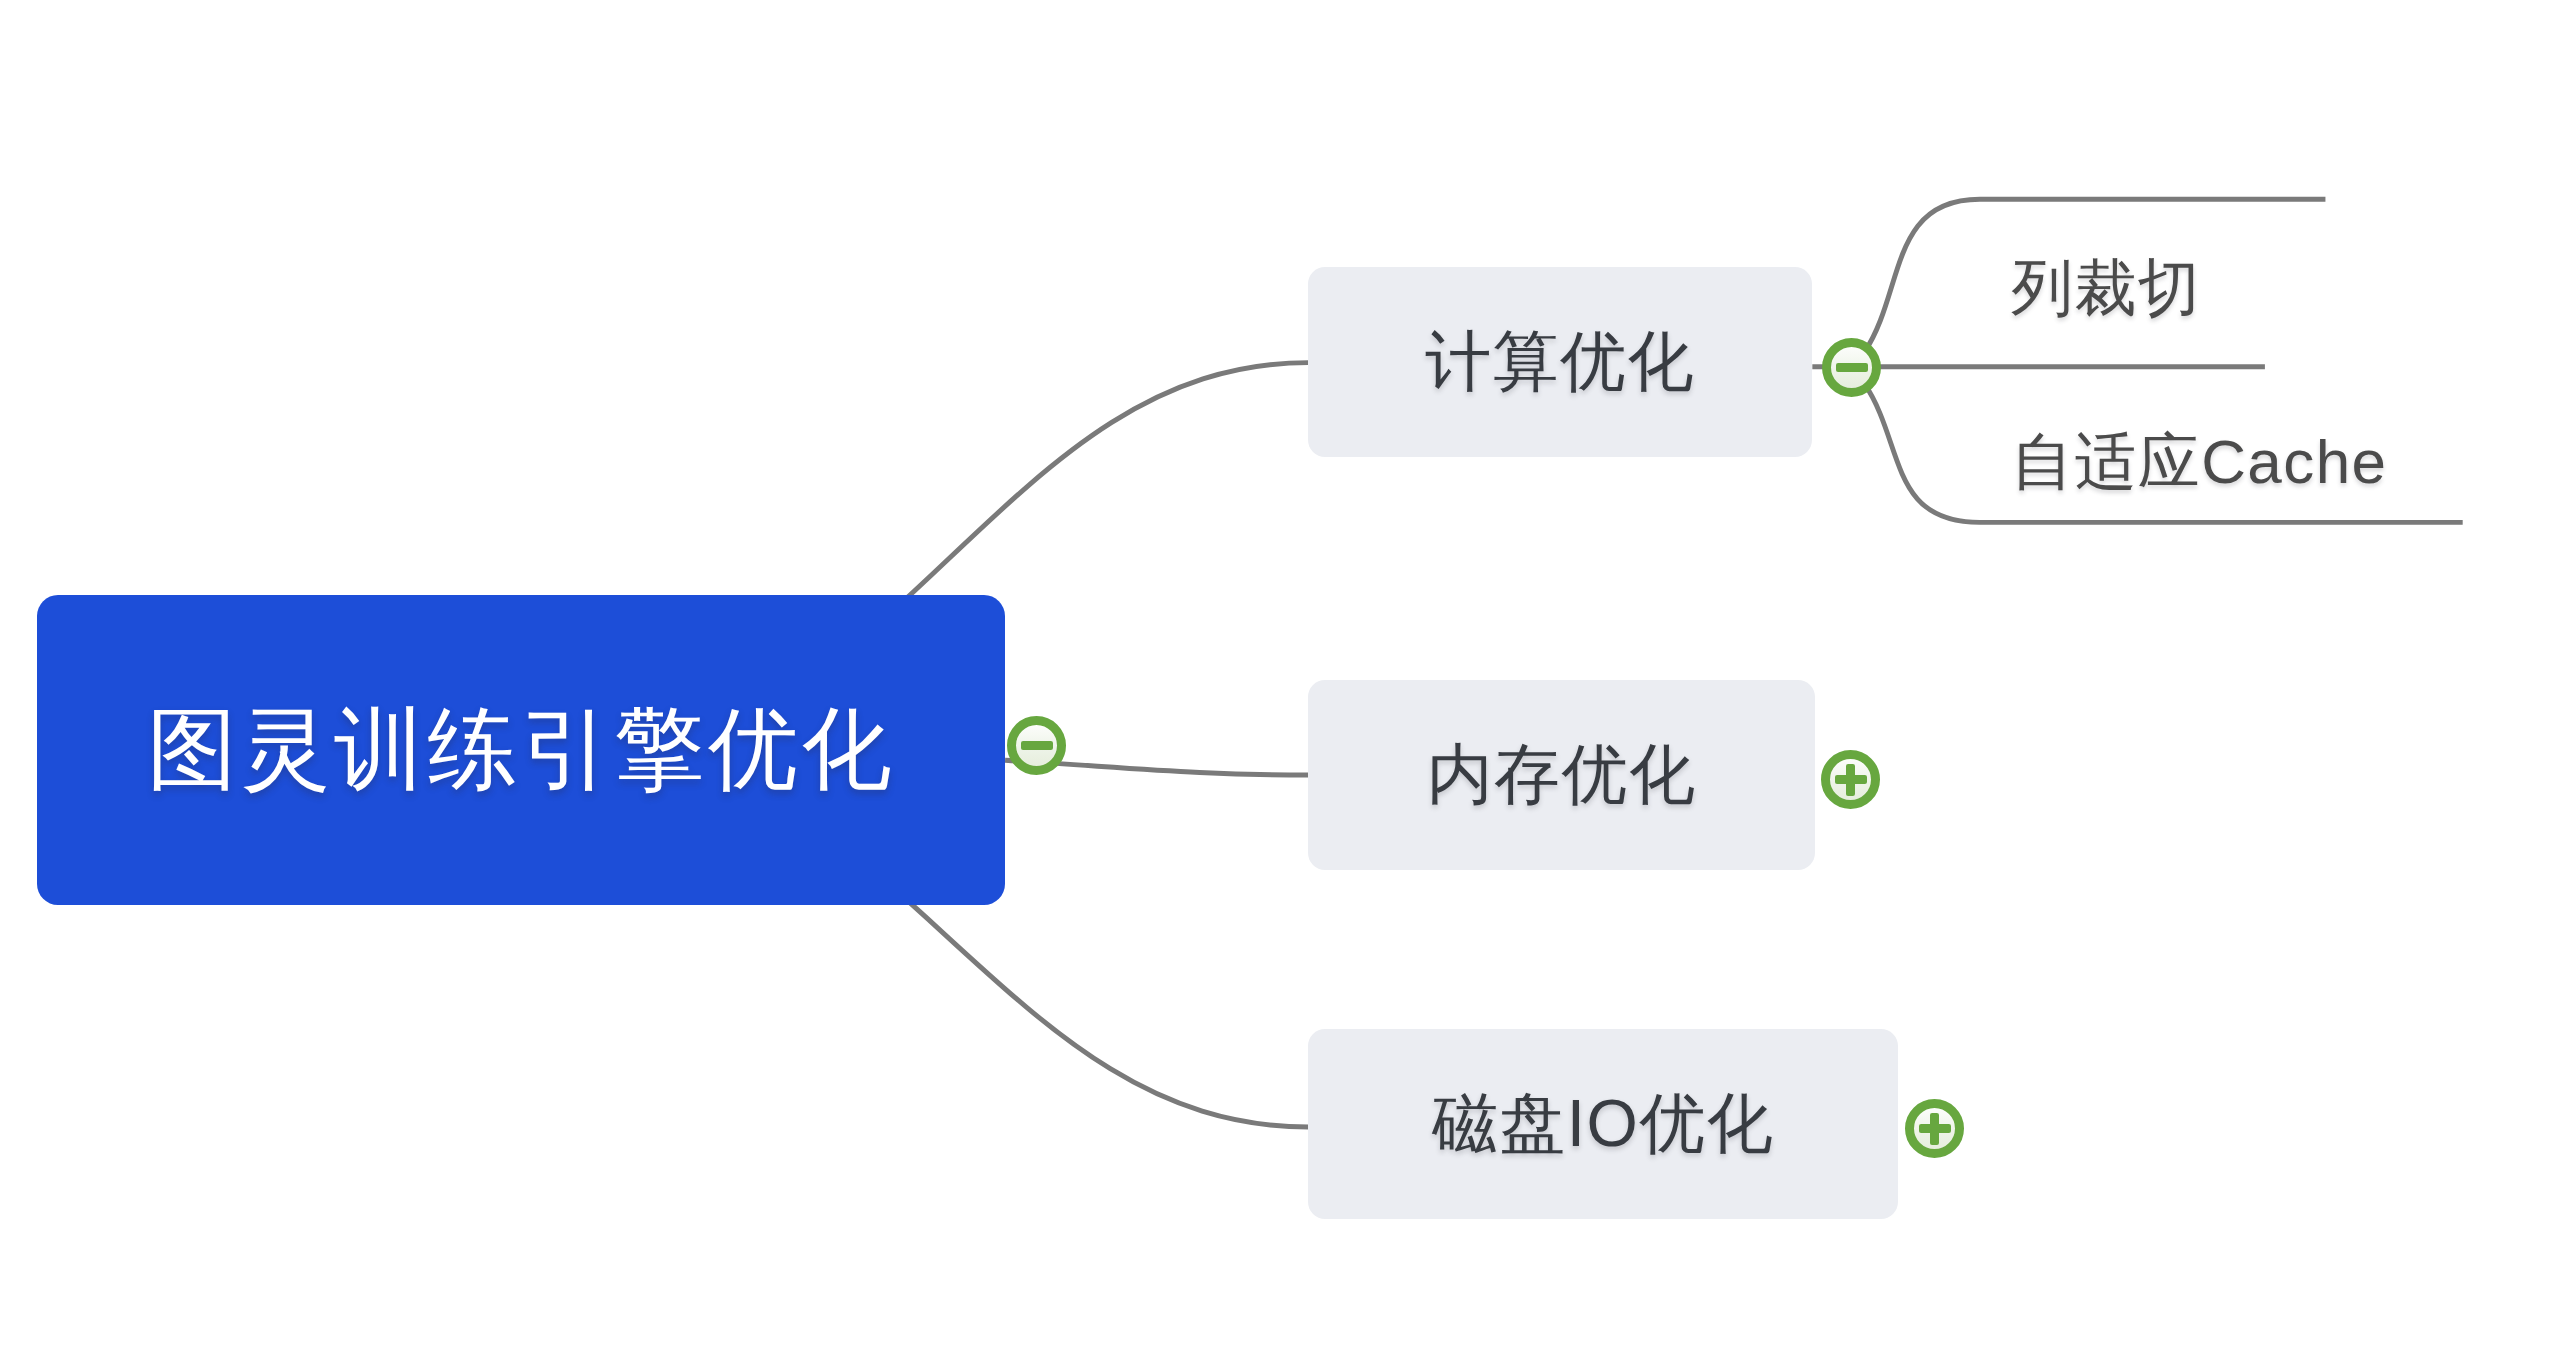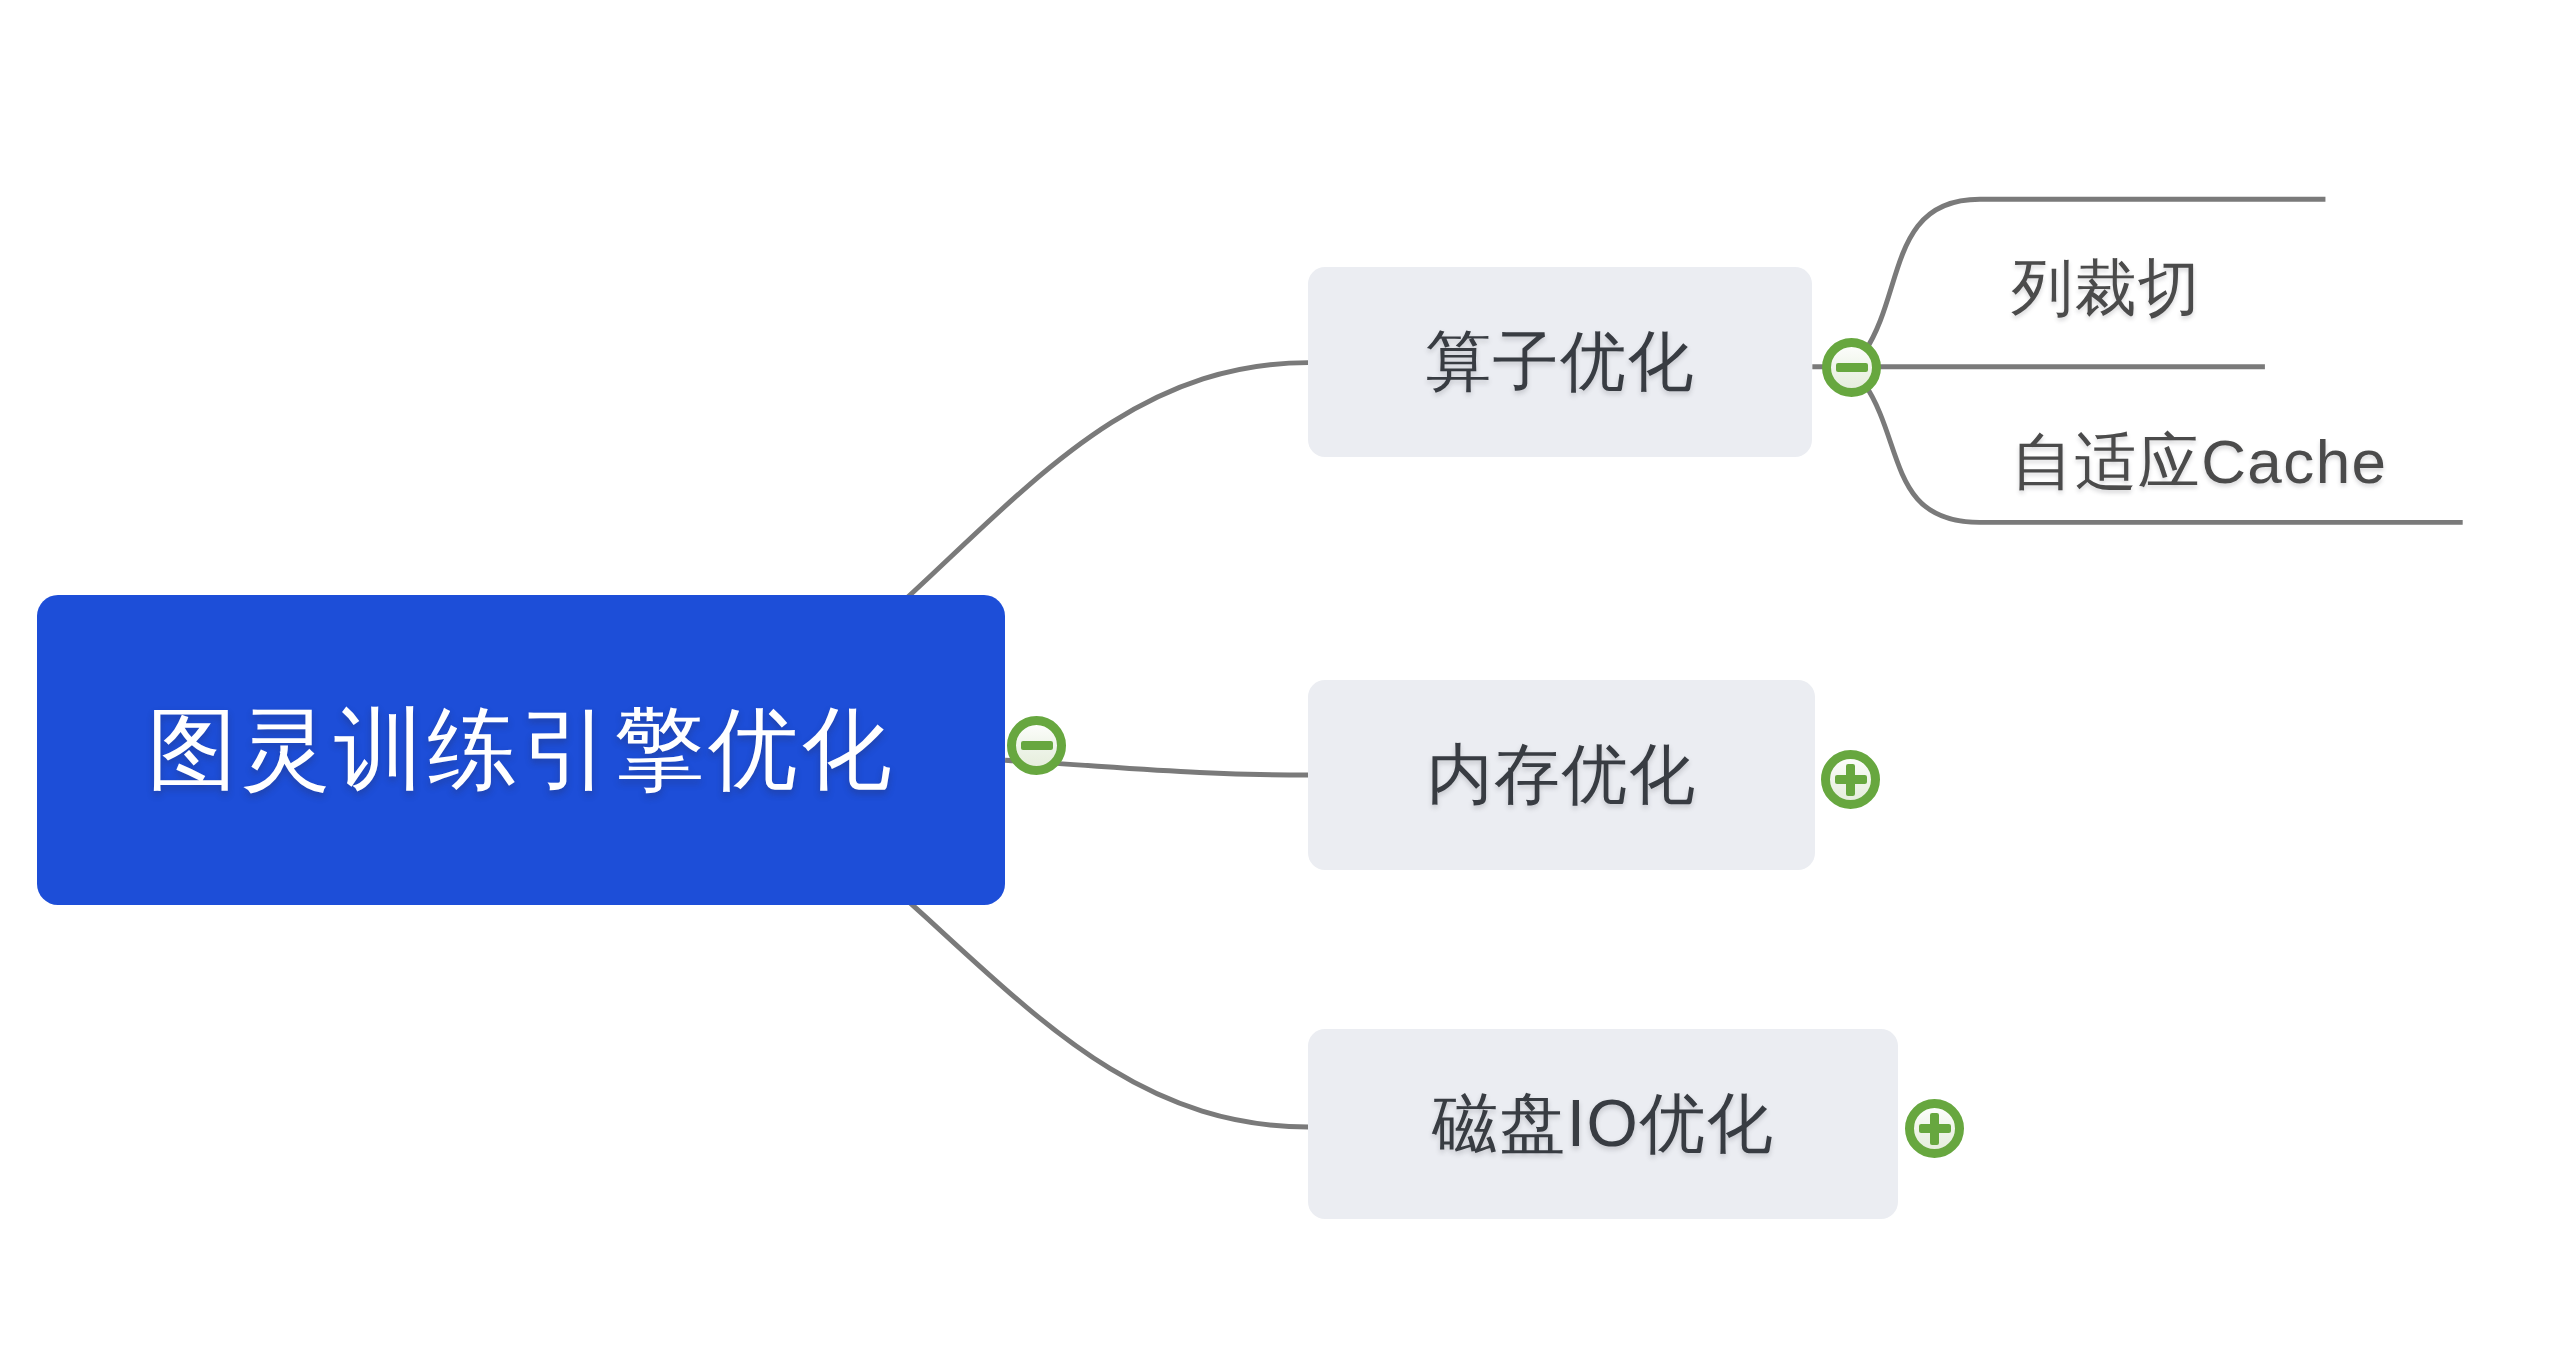--- a/index.html
+++ b/index.html
@@ -115,21 +115,21 @@
     <path d="M2649,500 C2706,415 2683,283 2813,283 H3304"></path>
     <path d="M2575,521 H3218"></path>
     <path d="M2649,545 C2706,630 2683,742 2813,742 H3499"></path>
   </svg>
 
   <div class="node root-box">
     <span class="lbl">图灵训练引擎优化</span>
   </div>
 
   <div class="node branch-box branch-memory">
-    <span class="lbl">算子优化</span>
+    <span class="lbl">计算优化</span>
   </div>
 
   <div class="node branch-box branch-compute">
     <span class="lbl">内存优化</span>
   </div>
 
   <div class="node branch-box branch-disk">
     <span class="lbl">磁盘IO优化</span>
   </div>
 

